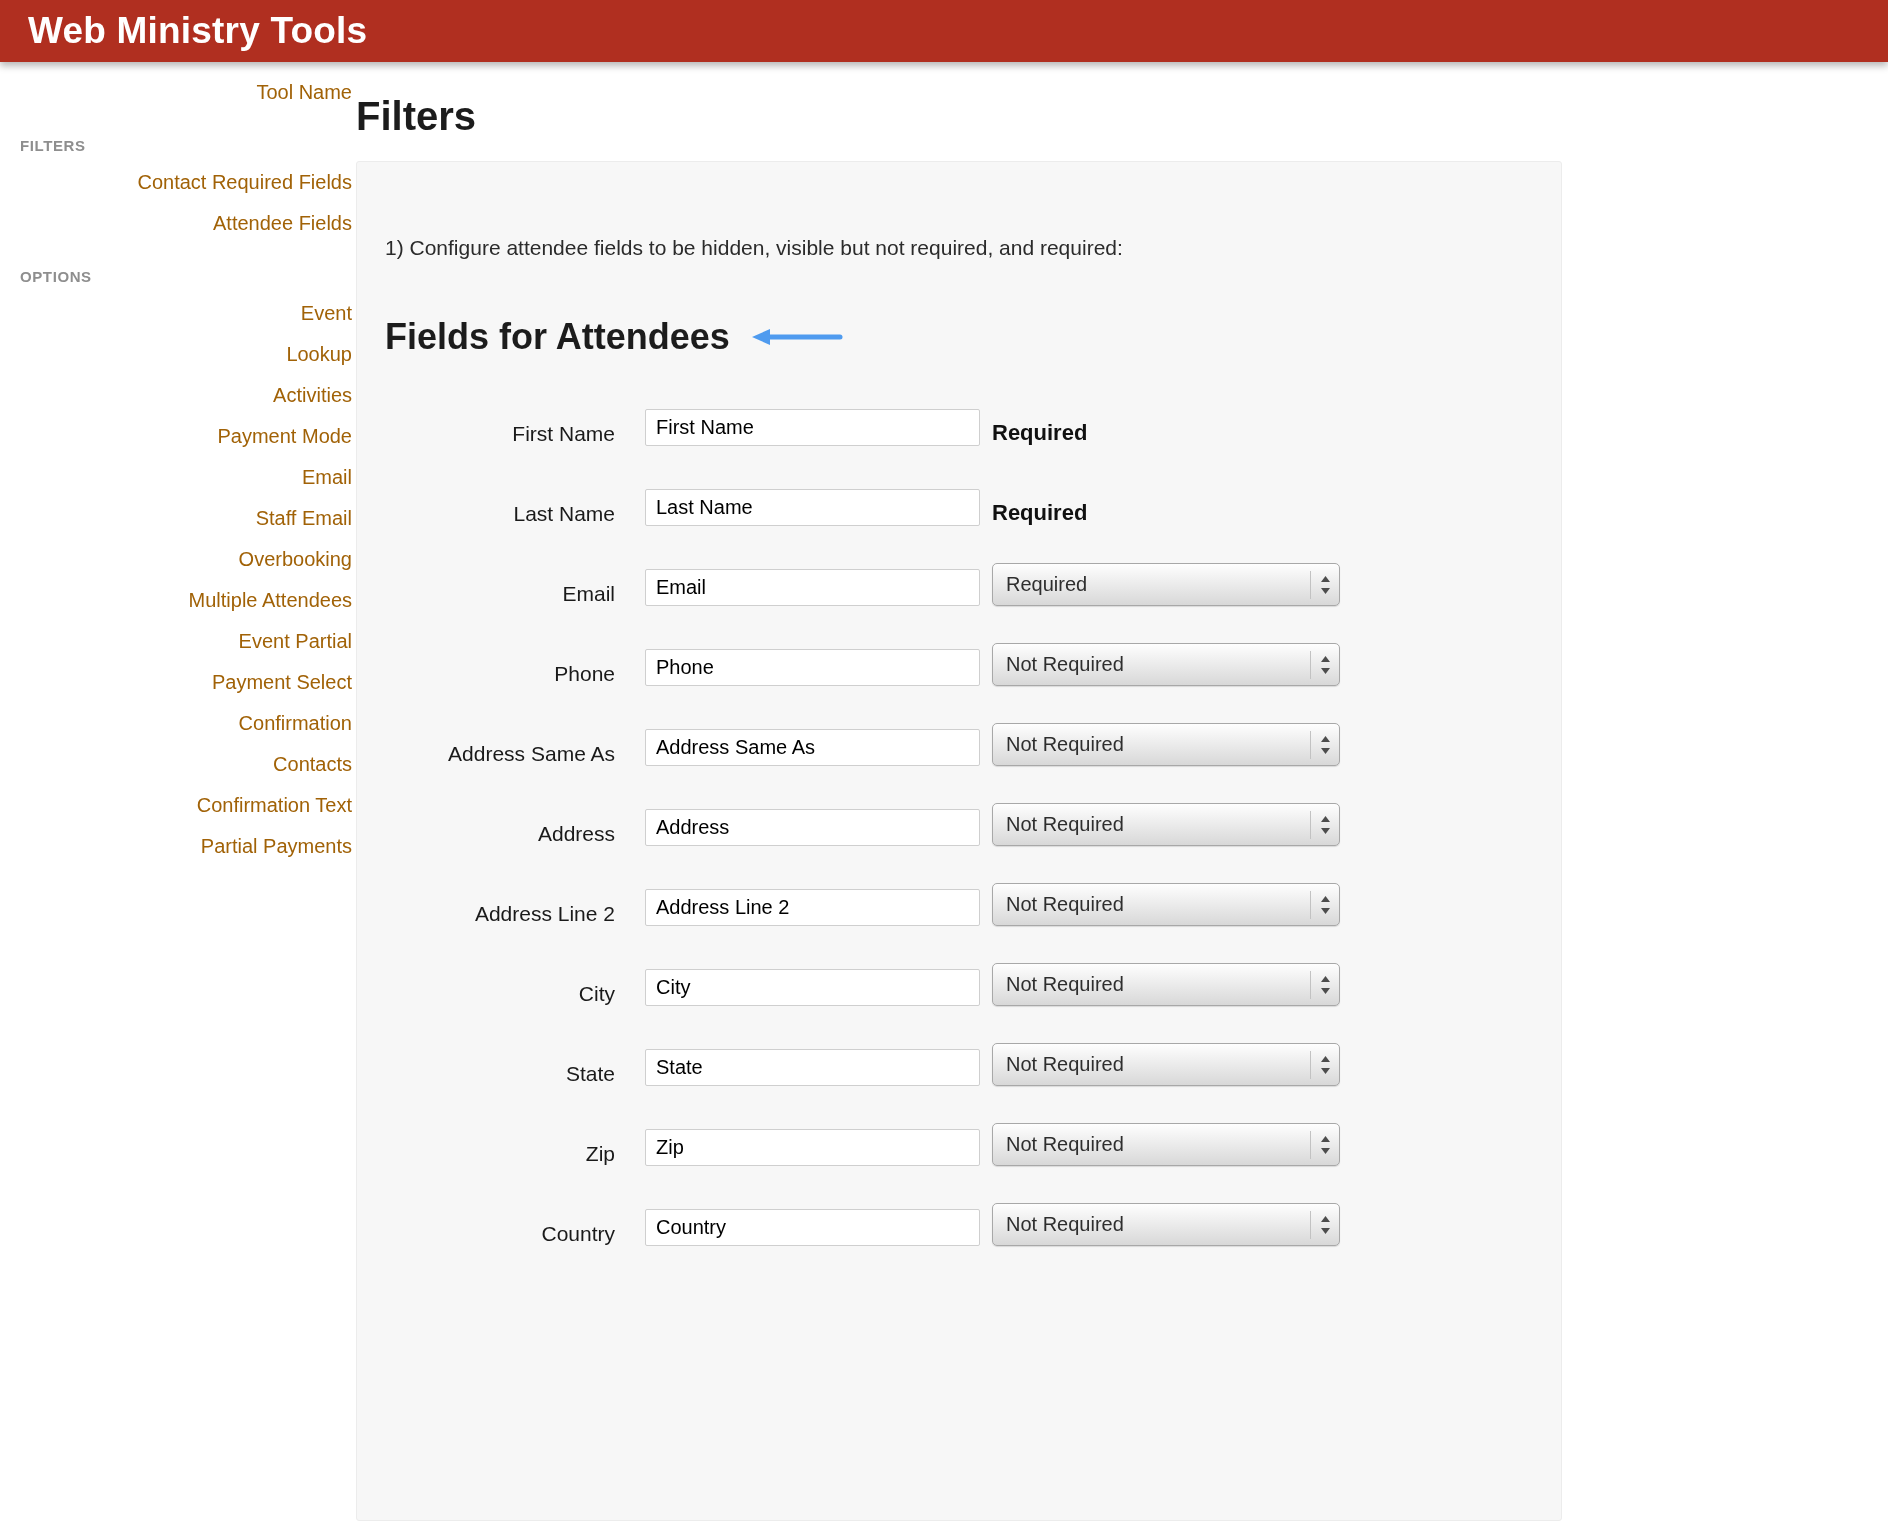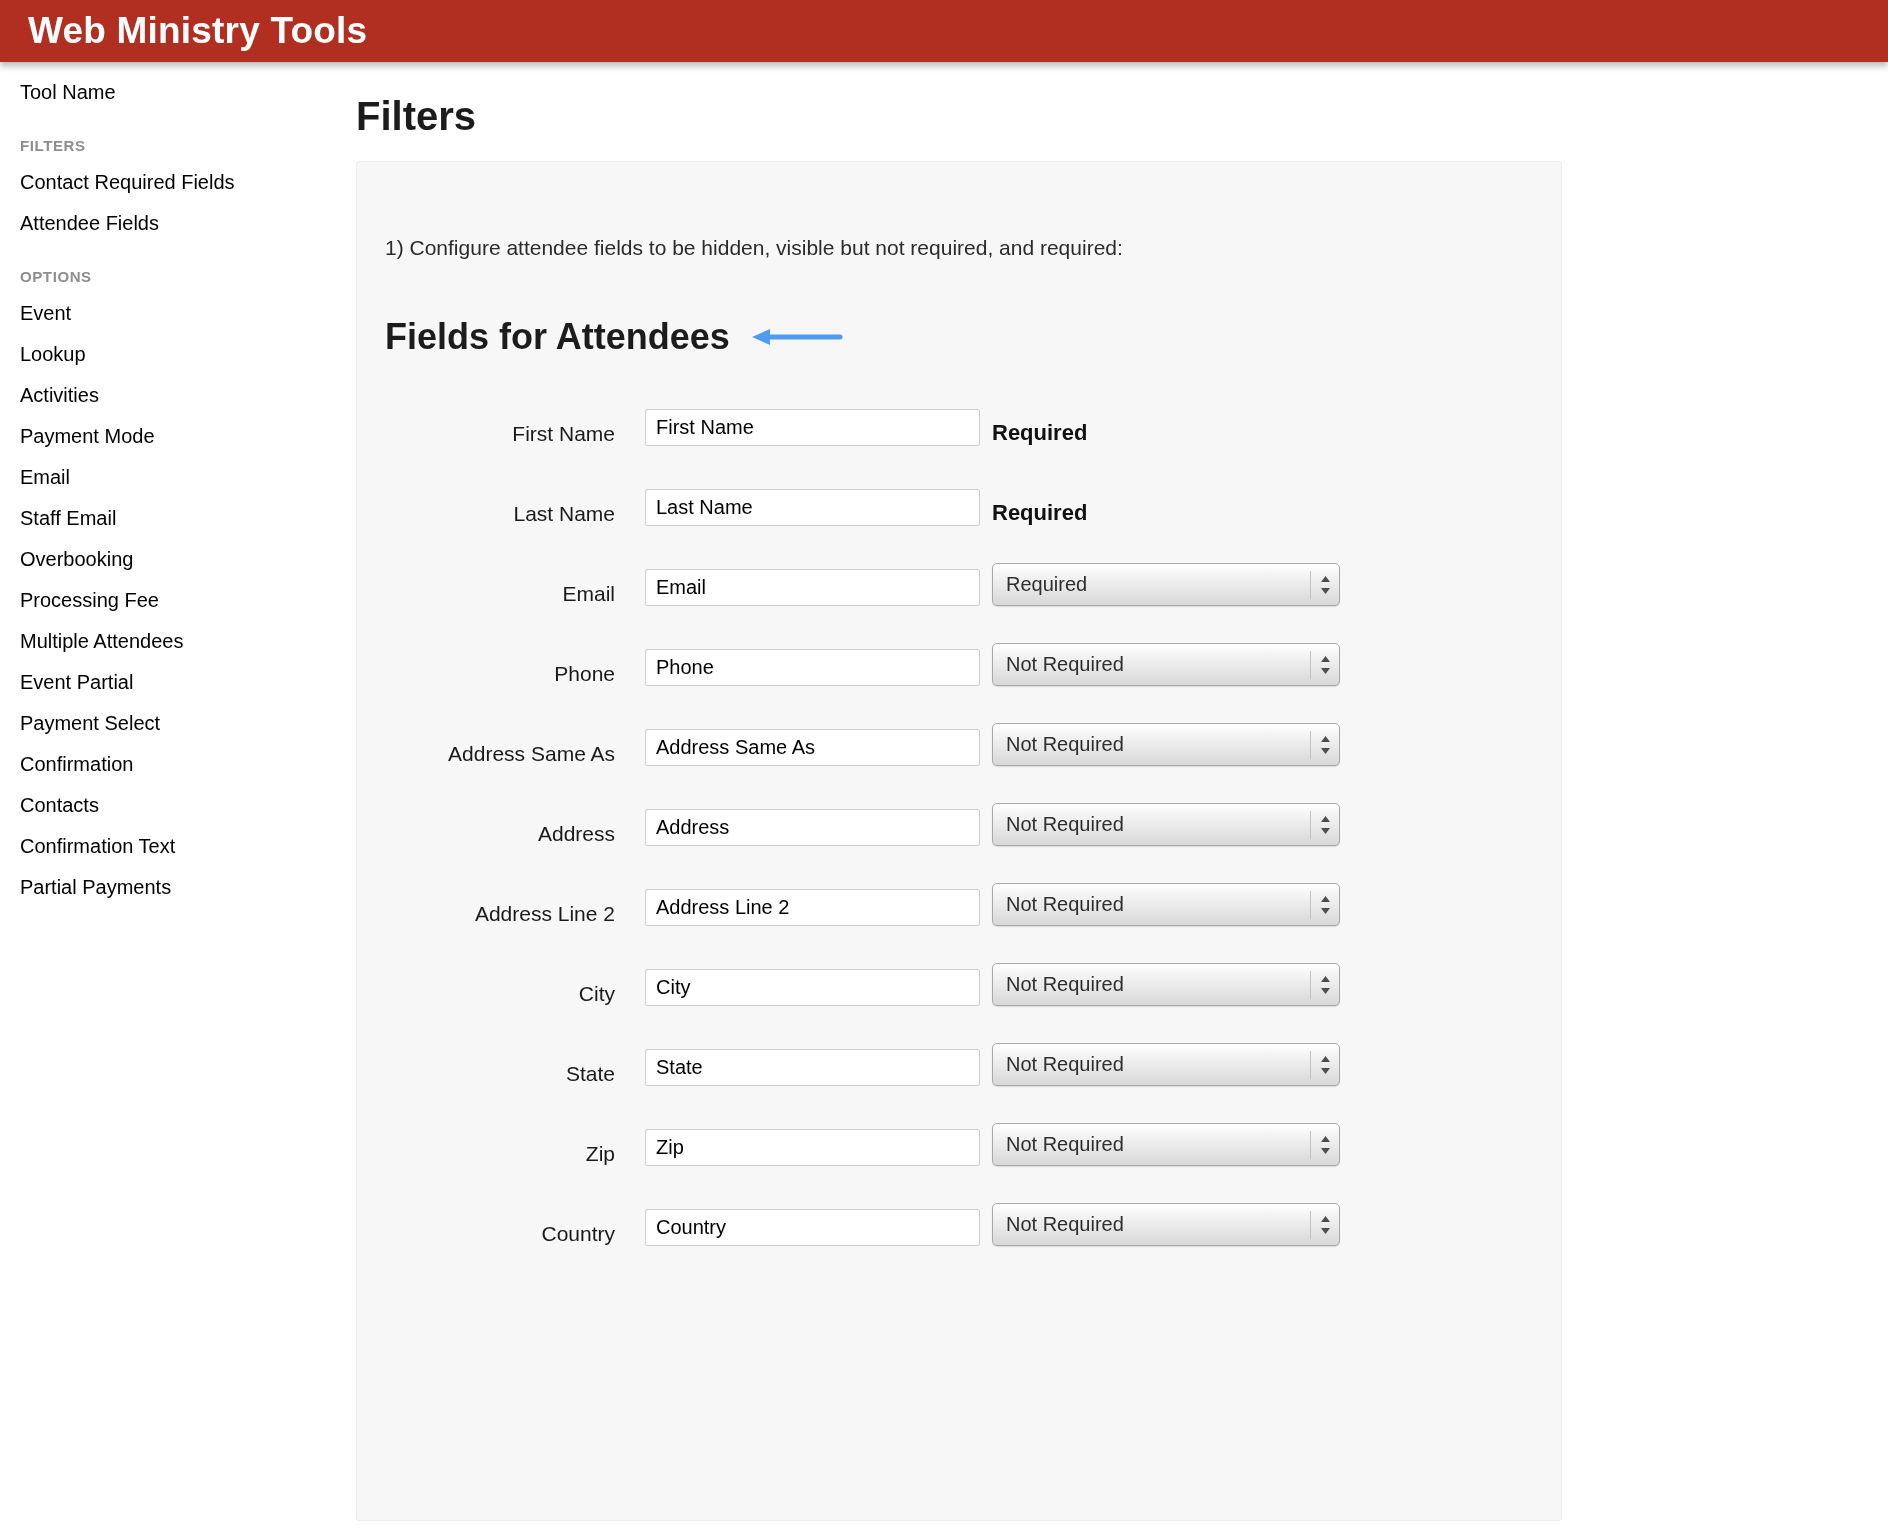--- a/index.html
+++ b/index.html
@@ -28,25 +28,26 @@
   .app-body { display: flex; align-items: flex-start; }
 
   
   .sidebar {
     width: 352px;
     flex: 0 0 352px;
     padding: 10px 0 40px 20px;
   }
   .side-link {
     display: block;
-    color: #000000;
+    color: #a16207;
     font-size: 20px;
     line-height: 41px;
     text-decoration: none;
     cursor: pointer;
+    text-align: right;
   }
   .side-heading {
     color: #8e8e8e;
     font-size: 15px;
     font-weight: bold;
     letter-spacing: 0.6px;
     margin-top: 24px;
     margin-bottom: 8px;
   }
 
@@ -170,21 +171,20 @@
   <a class="side-link">Activities</a>
 
   <a class="side-link">Payment Mode</a>
 
   <a class="side-link">Email</a>
 
   <a class="side-link">Staff Email</a>
 
   <a class="side-link">Overbooking</a>
 
-  <a class="side-link">Processing Fee</a>
 
   <a class="side-link">Multiple Attendees</a>
 
   <a class="side-link">Event Partial</a>
 
   <a class="side-link">Payment Select</a>
 
   <a class="side-link">Confirmation</a>
 
   <a class="side-link">Contacts</a>

